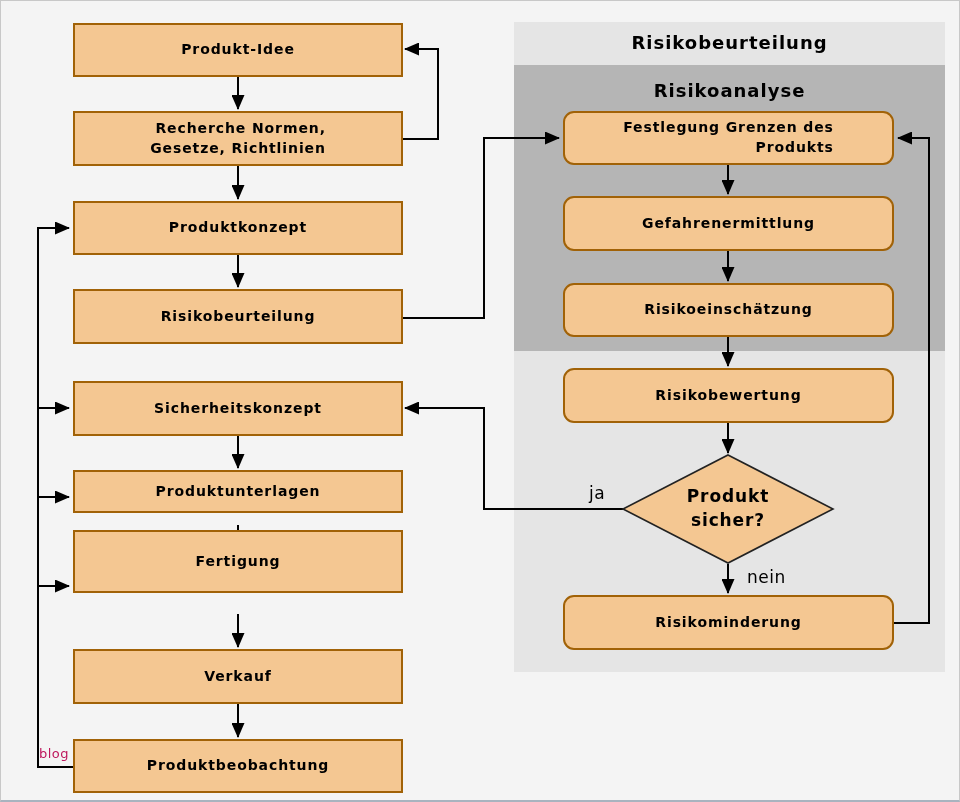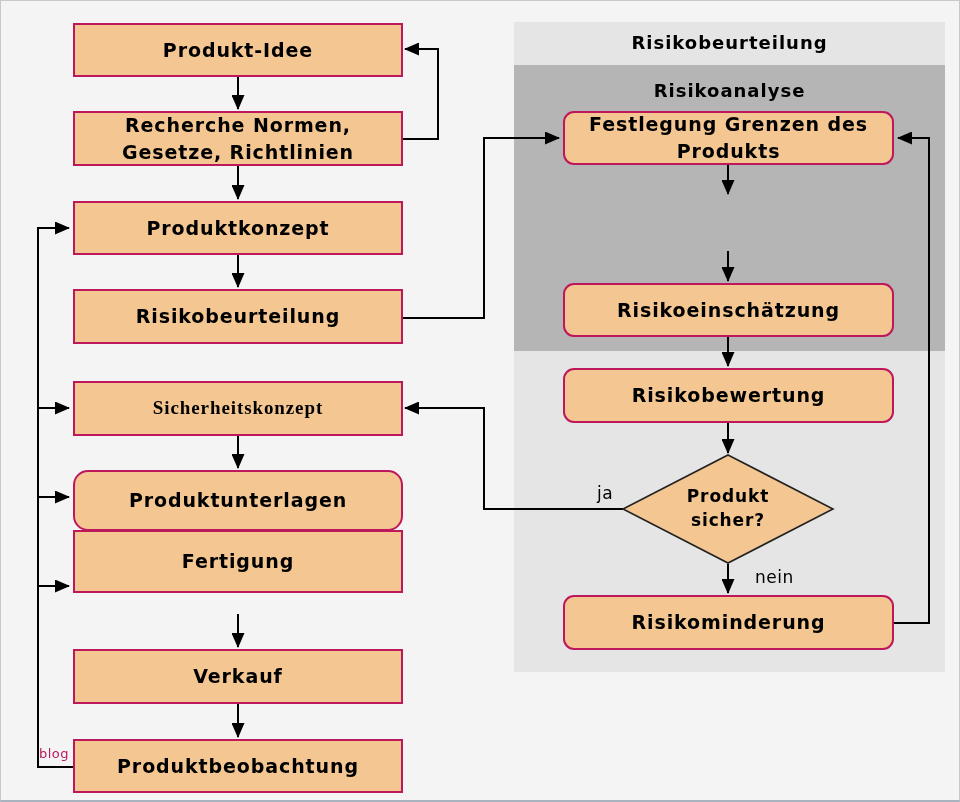--- a/index.html
+++ b/index.html
@@ -20,36 +20,36 @@
     position:absolute;left:513px;width:431px;
     text-align:center;font-weight:bold;font-size:18px;
     letter-spacing:1px;color:#000;
   }
   svg.wires{position:absolute;left:0;top:0;pointer-events:none;}
   svg.wires path, svg.wires line{stroke:var(--line,#000);stroke-width:2;fill:none;}
   .diamond-shape{fill:var(--box-fill,#F4C792);stroke:#222;stroke-width:1.6;}
   .box{
     position:absolute;box-sizing:border-box;
     background:var(--box-fill,#F4C792);
-    border:2px solid #be185d;
+    border:2px solid #a16207;
     display:flex;align-items:center;justify-content:center;
-    text-align:center;font-weight:bold;font-size:19px;
+    text-align:right;font-weight:bold;font-size:14px;
     letter-spacing:0.9px;line-height:1.4;color:#000;
     white-space:pre-line;
   }
   .col-left{left:72px;width:330px;}
   .col-right{left:562px;width:331px;border-radius:11px;}
   .decision-label{
     position:absolute;left:622px;top:454px;width:210px;height:108px;
     display:flex;align-items:center;justify-content:center;text-align:center;
     font-weight:bold;font-size:17px;letter-spacing:0.9px;line-height:1.4;
     white-space:pre-line;color:#000;
   }
   .branch-label{
-    position:absolute;font-size:17px;color:#000;letter-spacing:0.5px;margin-left:8px;
+    position:absolute;font-size:17px;color:#000;letter-spacing:0.5px;
   }
   .watermark{
     position:absolute;left:38px;top:745px;
     font-size:13px;color:#be185d;letter-spacing:0.5px;
   }
 </style>
 </head>
 <body>
 
 <div id="stage">
@@ -95,28 +95,29 @@
     <path d="M37 585 H68" marker-end="url(#ah)"></path>
 
     <polygon class="diamond-shape" points="727,454 832,508 727,562 622,508"></polygon>
   </svg>
 
   <div class="box col-left" style="top:22px;height:54px;">Produkt-Idee</div>
   <div class="box col-left" style="top:110px;height:55px;">Recherche Normen,
 Gesetze, Richtlinien</div>
   <div class="box col-left" style="top:200px;height:54px;">Produktkonzept</div>
   <div class="box col-left" style="top:288px;height:55px;">Risikobeurteilung</div>
-  <div class="box col-left" style="top:380px;height:55px;font-family:Liberation Serif, serif;">Sicherheitskonzept</div>
-  <div class="box col-left" style="top:469px;height:61px;border-radius:15px;">Produktunterlagen</div>
+  <div class="box col-left" style="top:380px;height:55px;">Sicherheitskonzept</div>
+  <div class="box col-left" style="top:469px;height:43px;">Produktunterlagen</div>
   <div class="box col-left" style="top:529px;height:63px;">Fertigung</div>
   <div class="box col-left" style="top:648px;height:55px;">Verkauf</div>
   <div class="box col-left" style="top:738px;height:54px;">Produktbeobachtung</div>
 
   <div class="box col-right" style="top:110px;height:54px;">Festlegung Grenzen des
 Produkts</div>
+  <div class="box col-right" style="top:195px;height:55px;">Gefahrenermittlung</div>
   <div class="box col-right" style="top:282px;height:54px;">Risikoeinschätzung</div>
   <div class="box col-right" style="top:367px;height:55px;">Risikobewertung</div>
   <div class="box col-right" style="top:594px;height:55px;">Risikominderung</div>
 
   <div class="decision-label">Produkt
 sicher?</div>
   <div class="branch-label" style="left:588px;top:482px;">ja</div>
   <div class="branch-label" style="left:746px;top:566px;">nein</div>
 
   <div class="watermark">blog</div>

